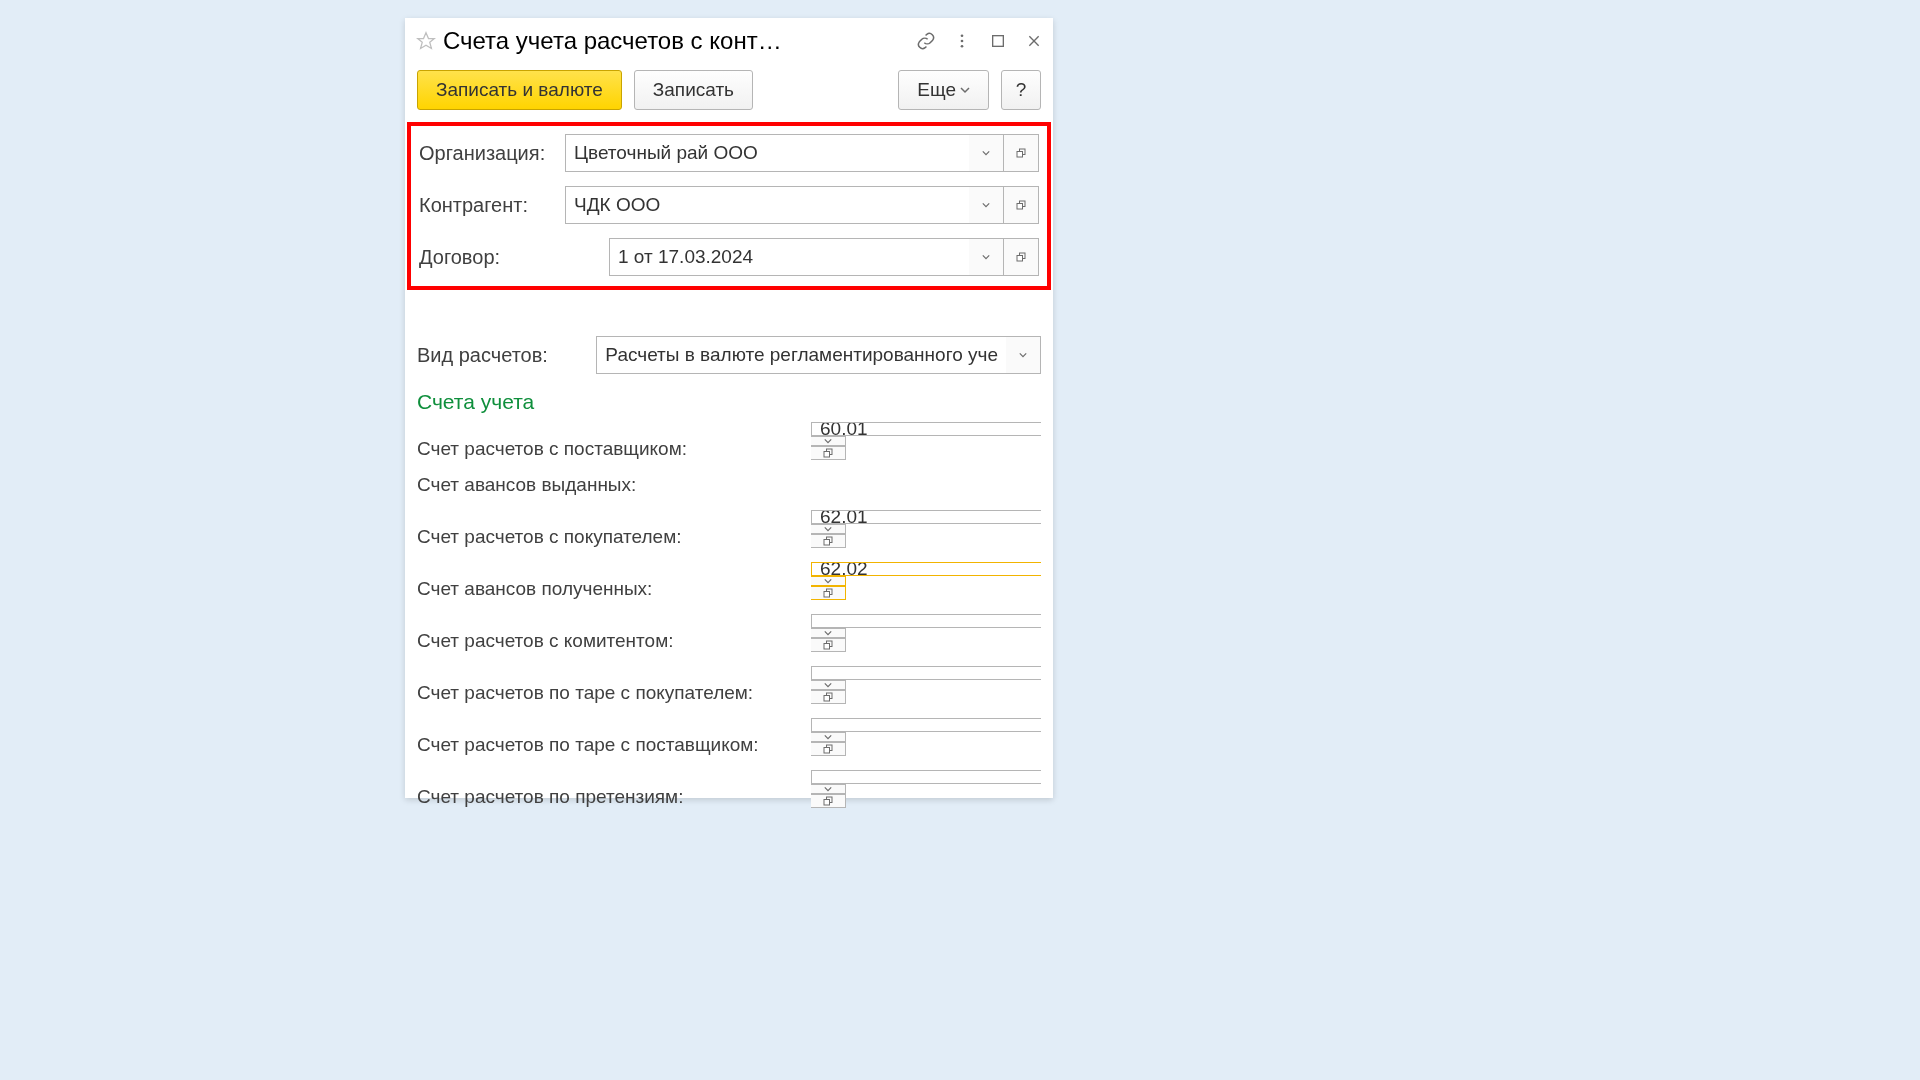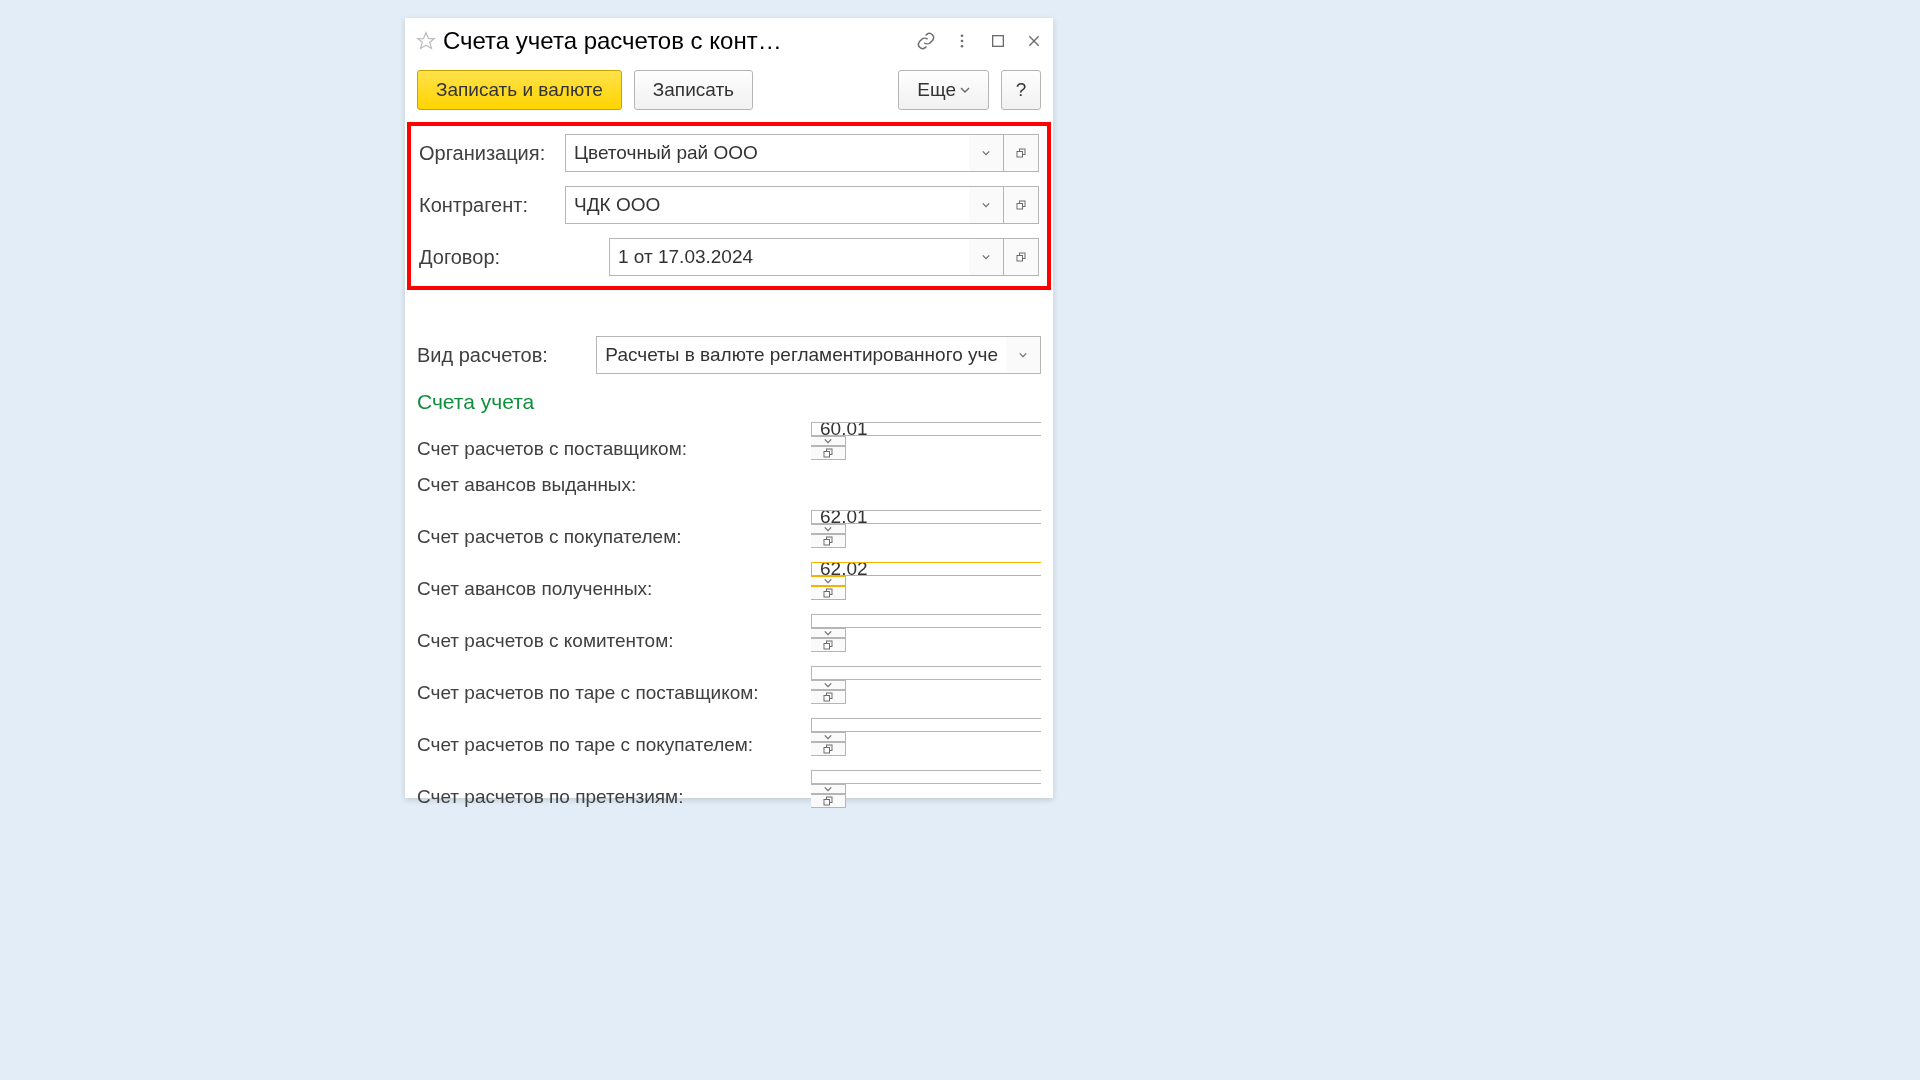--- a/index.html
+++ b/index.html
@@ -367,65 +367,65 @@
           </div>
           <div class="combo-btn">
             <svg width="12" height="12" viewBox="0 0 24 24" fill="none" stroke="#6c6c6c" stroke-width="2">
               <rect x="9" y="4" width="11" height="11"></rect>
               <rect x="4" y="9" width="11" height="11" fill="#fff"></rect>
             </svg>
           </div>
         </div>
       </div>
       <div class="acc-row">
+        <div class="acc-label">Счет расчетов по таре с покупателем:</div>
+        <div class="acc-combo">
+          <div class="combo-input"></div>
+          <div class="combo-btn">
+            <svg width="8" height="8" viewBox="0 0 10 10">
+              <path d="M1 3l4 4 4-4" fill="none" stroke="#6c6c6c" stroke-width="1.5"></path>
+            </svg>
+          </div>
+          <div class="combo-btn">
+            <svg width="12" height="12" viewBox="0 0 24 24" fill="none" stroke="#6c6c6c" stroke-width="2">
+              <rect x="9" y="4" width="11" height="11"></rect>
+              <rect x="4" y="9" width="11" height="11" fill="#fff"></rect>
+            </svg>
+          </div>
+        </div>
+      </div>
+      <div class="acc-row">
         <div class="acc-label">Счет расчетов по таре с поставщиком:</div>
         <div class="acc-combo">
           <div class="combo-input"></div>
           <div class="combo-btn">
             <svg width="8" height="8" viewBox="0 0 10 10">
               <path d="M1 3l4 4 4-4" fill="none" stroke="#6c6c6c" stroke-width="1.5"></path>
             </svg>
           </div>
           <div class="combo-btn">
             <svg width="12" height="12" viewBox="0 0 24 24" fill="none" stroke="#6c6c6c" stroke-width="2">
               <rect x="9" y="4" width="11" height="11"></rect>
               <rect x="4" y="9" width="11" height="11" fill="#fff"></rect>
             </svg>
           </div>
         </div>
       </div>
       <div class="acc-row">
-        <div class="acc-label">Счет расчетов по таре с покупателем:</div>
+        <div class="acc-label">Счет расчетов по претензиям:</div>
         <div class="acc-combo">
           <div class="combo-input"></div>
           <div class="combo-btn">
             <svg width="8" height="8" viewBox="0 0 10 10">
               <path d="M1 3l4 4 4-4" fill="none" stroke="#6c6c6c" stroke-width="1.5"></path>
             </svg>
           </div>
           <div class="combo-btn">
             <svg width="12" height="12" viewBox="0 0 24 24" fill="none" stroke="#6c6c6c" stroke-width="2">
               <rect x="9" y="4" width="11" height="11"></rect>
               <rect x="4" y="9" width="11" height="11" fill="#fff"></rect>
             </svg>
           </div>
         </div>
       </div>
-      <div class="acc-row">
-        <div class="acc-label">Счет расчетов по претензиям:</div>
-        <div class="acc-combo">
-          <div class="combo-input"></div>
-          <div class="combo-btn">
-            <svg width="8" height="8" viewBox="0 0 10 10">
-              <path d="M1 3l4 4 4-4" fill="none" stroke="#6c6c6c" stroke-width="1.5"></path>
-            </svg>
-          </div>
-          <div class="combo-btn">
-            <svg width="12" height="12" viewBox="0 0 24 24" fill="none" stroke="#6c6c6c" stroke-width="2">
-              <rect x="9" y="4" width="11" height="11"></rect>
-              <rect x="4" y="9" width="11" height="11" fill="#fff"></rect>
-            </svg>
-          </div>
-        </div>
-      </div>
     </div>
 
 </div>
 
 </body></html>

